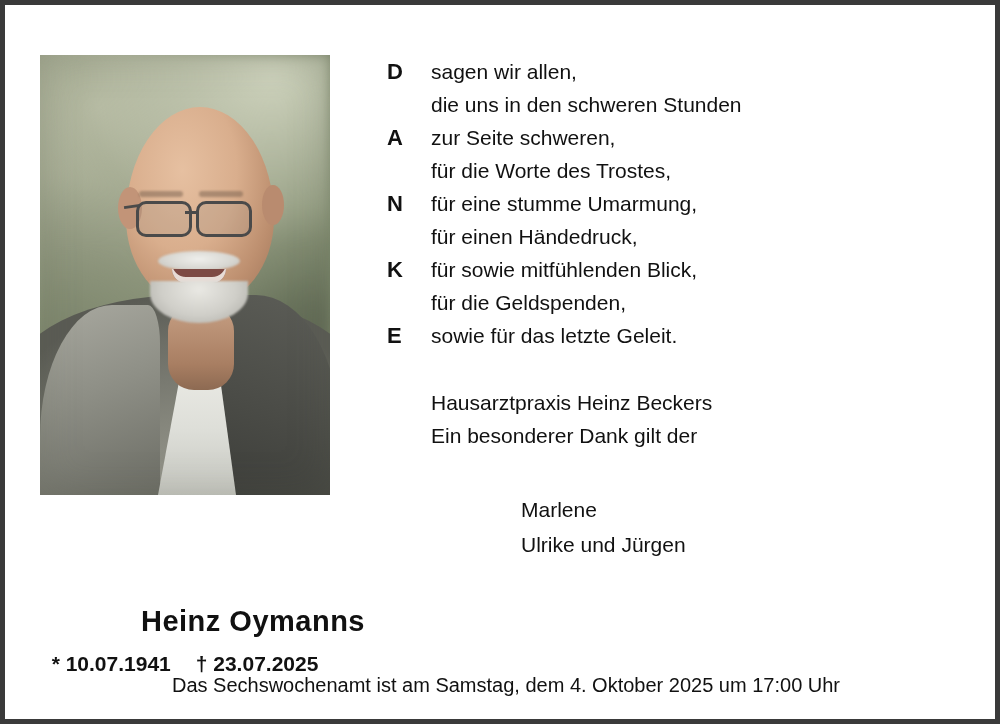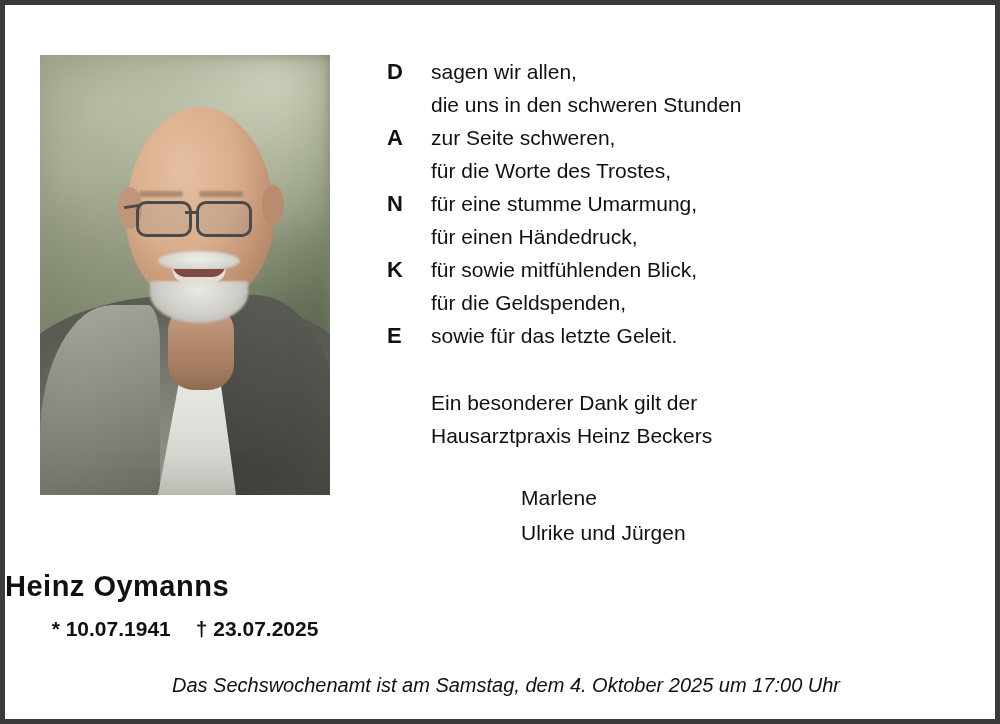--- a/index.html
+++ b/index.html
@@ -214,22 +214,22 @@
   }
   .ph-soft {
     position: absolute;
     inset: 0;
     backdrop-filter: none;
     box-shadow: inset 0 0 40px rgba(90,95,80,0.25);
   }
 
   .name-block {
     width: 360px;
-    text-align: left;
-    margin-top: 20px;
+    text-align: right;
+    margin-top: 43px;
   }
   .name {
     font-size: 29px;
     font-weight: bold;
     letter-spacing: 0.5px;
     color: #111;
   }
   .dates {
     margin-top: 14px;
     font-size: 21px;
@@ -267,38 +267,37 @@
     white-space: nowrap;
   }
   .thanks {
     margin-top: 34px;
     padding-left: 44px;
     font-size: 21px;
     line-height: 33px;
     color: #111;
   }
   .survivors {
-    margin-top: 28px;
+    margin-top: 40px;
     padding-left: 134px;
     font-size: 21px;
     line-height: 35px;
     color: #111;
   }
 
   
   .footer {
     position: absolute;
     left: 12px;
     right: 0;
     bottom: 18px;
     text-align: center;
     font-size: 20px;
     line-height: 31px;
     color: #111;
-    font-style: italic;
   }
 </style>
 </head>
 <body>
 
 <div class="card">
 
   <div class="top">
 
     <div class="portrait-wrap">
@@ -351,22 +350,22 @@
         <div class="line">für sowie mitfühlenden Blick,</div>
 
         <div class="letter"></div>
         <div class="line">für die Geldspenden,</div>
 
         <div class="letter">E</div>
         <div class="line">sowie für das letzte Geleit.</div>
       </div>
 
       <div class="thanks">
+        <div>Hausarztpraxis Heinz Beckers</div>
         <div>Ein besonderer Dank gilt der</div>
-        <div>Hausarztpraxis Heinz Beckers</div>
       </div>
 
       <div class="survivors">
         <div>Marlene</div>
         <div>Ulrike und Jürgen</div>
       </div>
 
     </div>
   </div>
 

